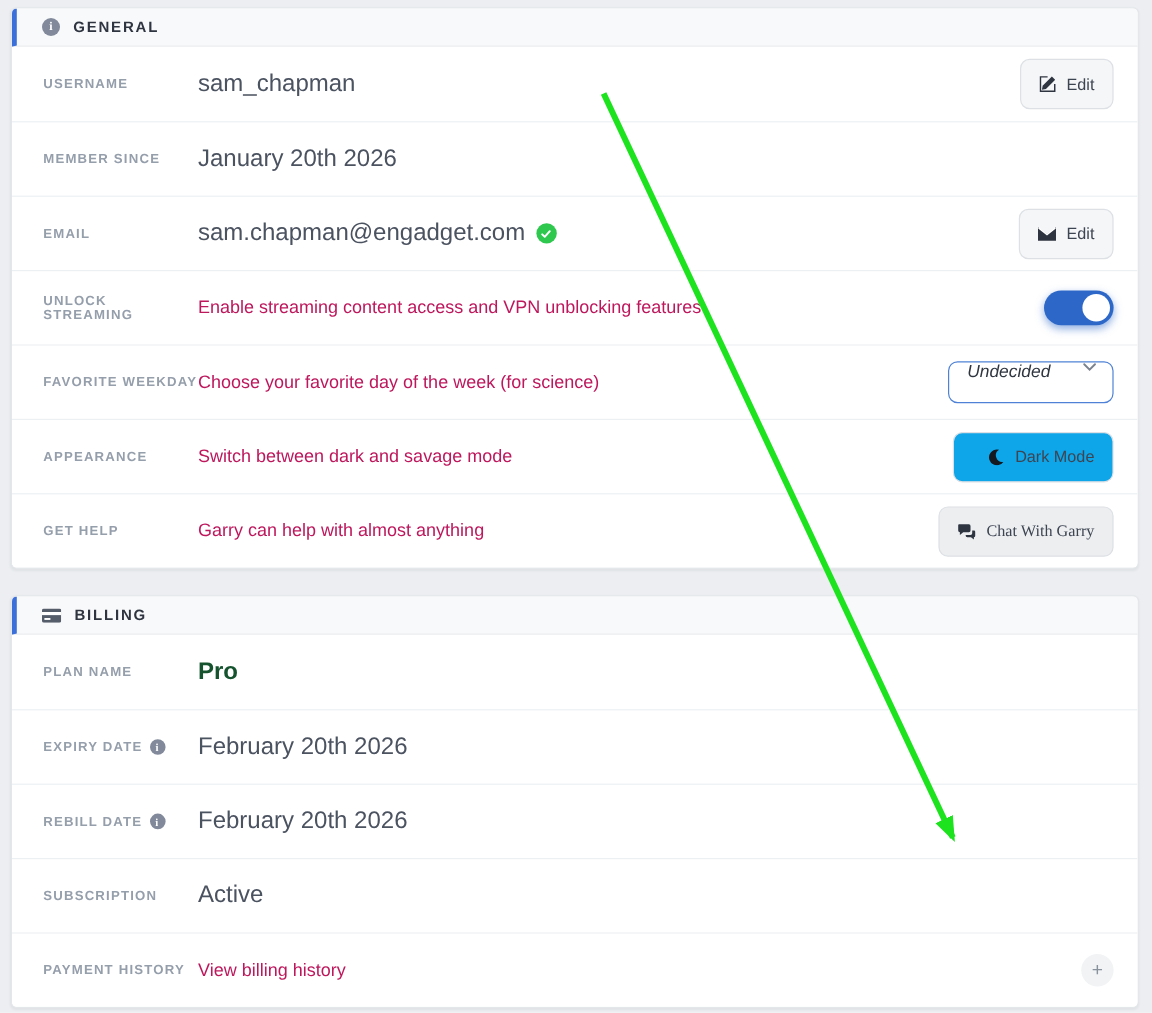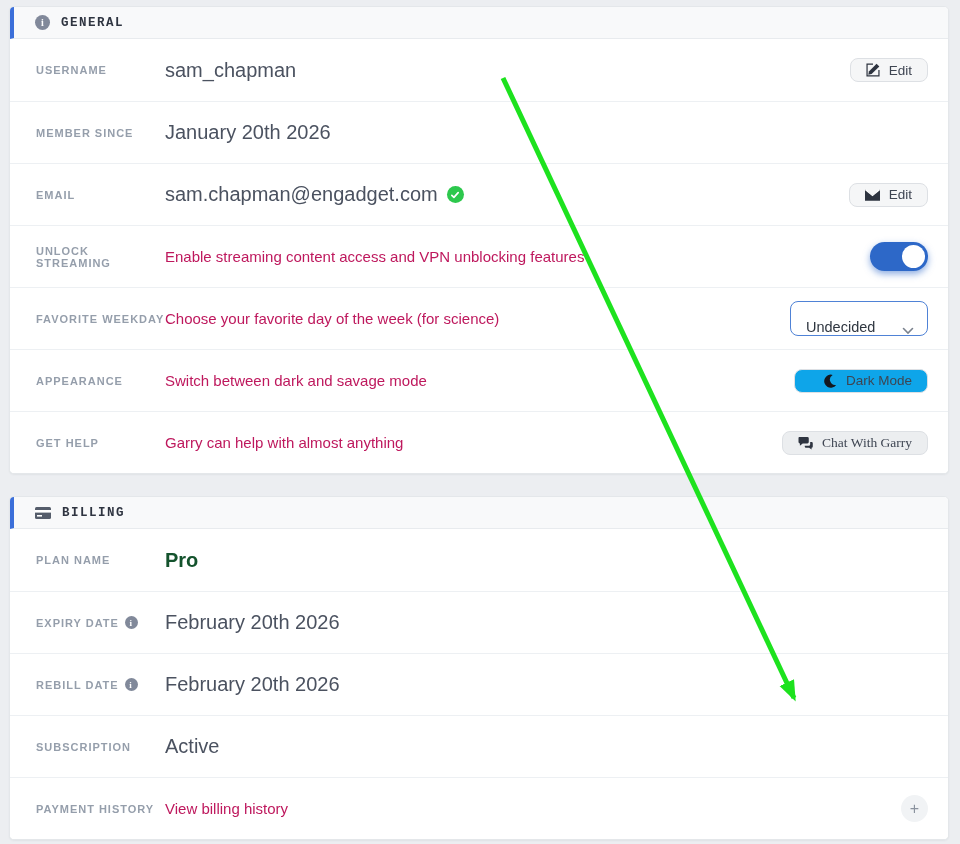--- a/index.html
+++ b/index.html
@@ -29,21 +29,20 @@
     background: #f8f9fa;
     border-left: 4px solid #3b6fd9;
     border-bottom: 1px solid #e8ebee;
     padding-left: 21px;
   }
   .section-title {
     font-size: 12.5px;
     font-weight: bold;
     letter-spacing: 0.12em;
     color: #2e3440;
-    font-family: Liberation Mono, monospace;
   }
 
   .row {
     display: flex;
     align-items: center;
     height: 62px;
     padding: 0 20px 0 26px;
     background: #ffffff;
   }
   .row + .row { border-top: 1px solid #edf0f3; }
@@ -61,21 +60,21 @@
   }
   .row-value { font-size: 20px; color: #4b5260; display: flex; align-items: center; gap: 9px; }
   .row-value.bold { font-weight: bold; color: #14532d; }
   .row-desc { font-size: 15px; color: #be185d; }
   .row-controls { margin-left: auto; display: flex; align-items: center; gap: 9px; }
 
   .btn {
     display: inline-flex;
     align-items: center;
     gap: 9px;
-    height: 24px;
+    height: 42px;
     padding: 0 15px;
     border: 1px solid #dde0e4;
     border-radius: 8px;
     background: #f5f6f7;
     font-family: "Liberation Sans", sans-serif;
     font-size: 13.5px;
     color: #3e4552;
     cursor: pointer;
     white-space: nowrap;
   }
@@ -107,28 +106,29 @@
     cursor: pointer;
     flex-shrink: 0;
   }
   .toggle .knob {
     position: absolute; top: 3px; right: 3px;
     width: 23px; height: 23px; border-radius: 50%;
     background: #ffffff;
   }
 
   .select {
-    display: flex; align-items: flex-end; justify-content: space-between;
+    display: flex; align-items: flex-start; justify-content: space-between;
     width: 138px; height: 35px;
     padding: 0 13px 0 15px;
     background: #ffffff;
     border: 1.5px solid #4f82d6;
     border-radius: 8px;
     font-size: 14.5px; color: #2f3640;
     cursor: pointer;
+    font-style: italic;
   }
 
   .red-box {
     border: 3px solid #ec1414;
     border-radius: 2px;
     padding: 4px 5px;
     display: inline-flex;
   }
 
   .plus-btn {

